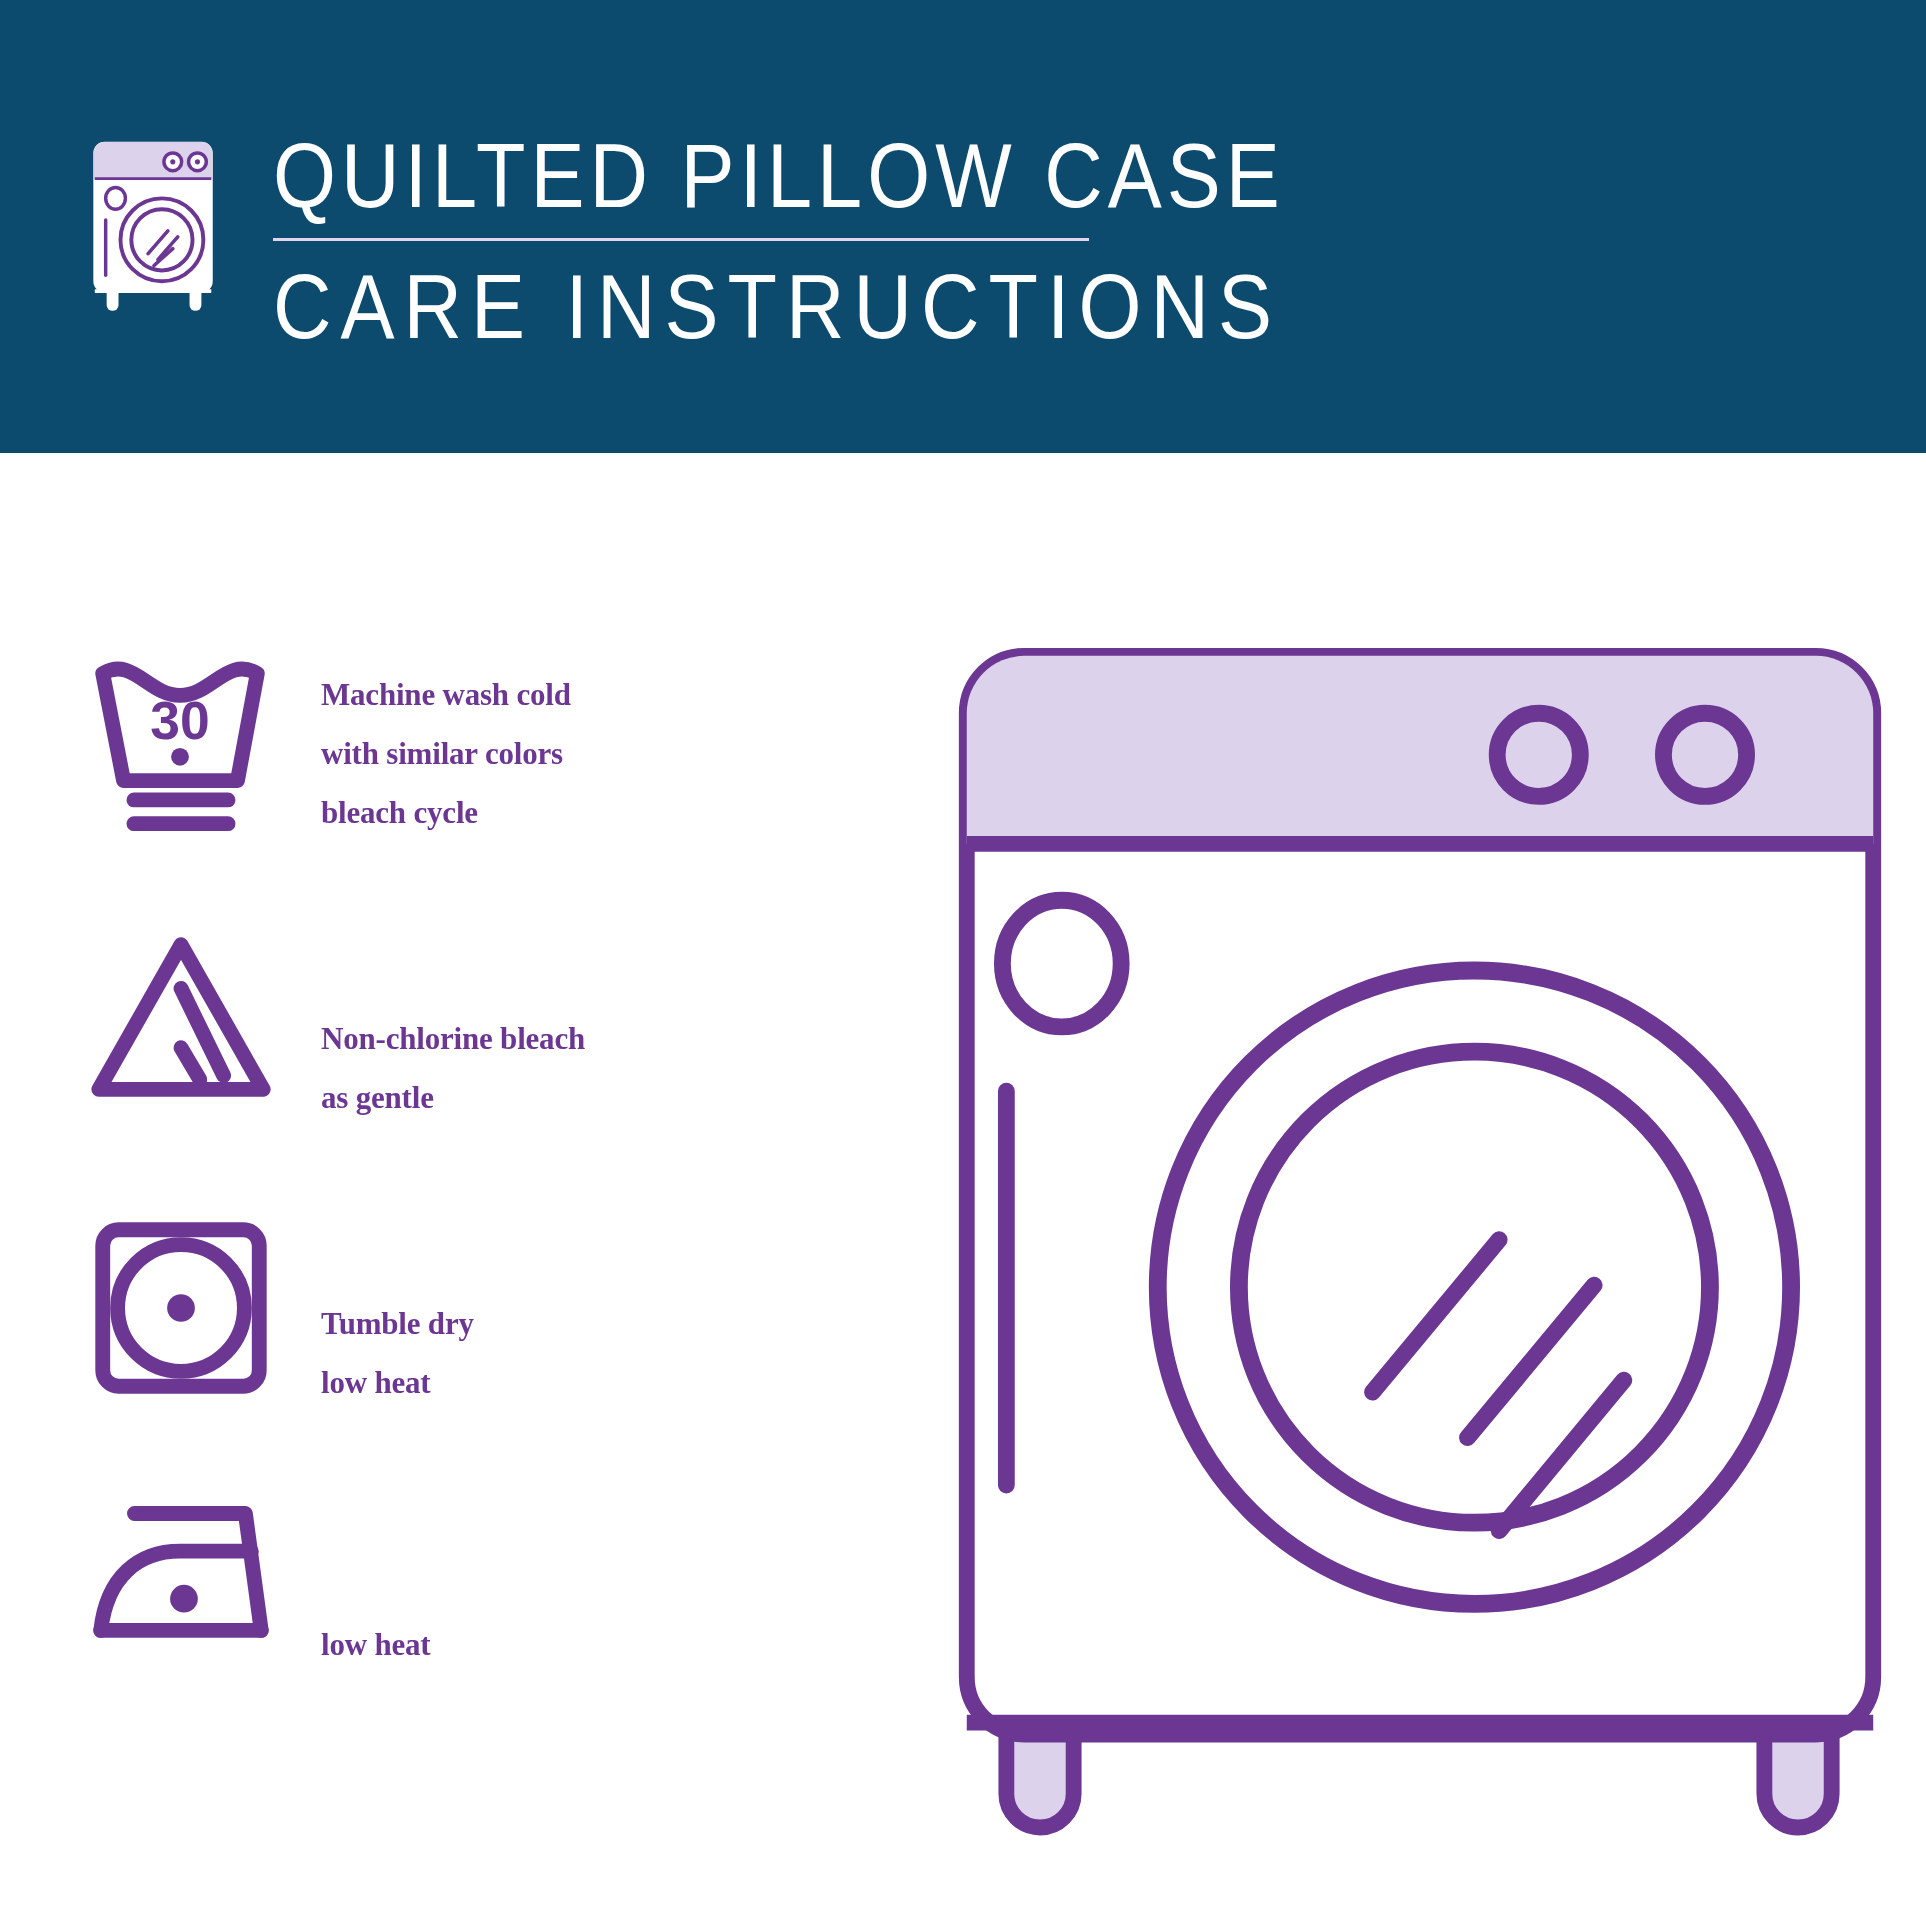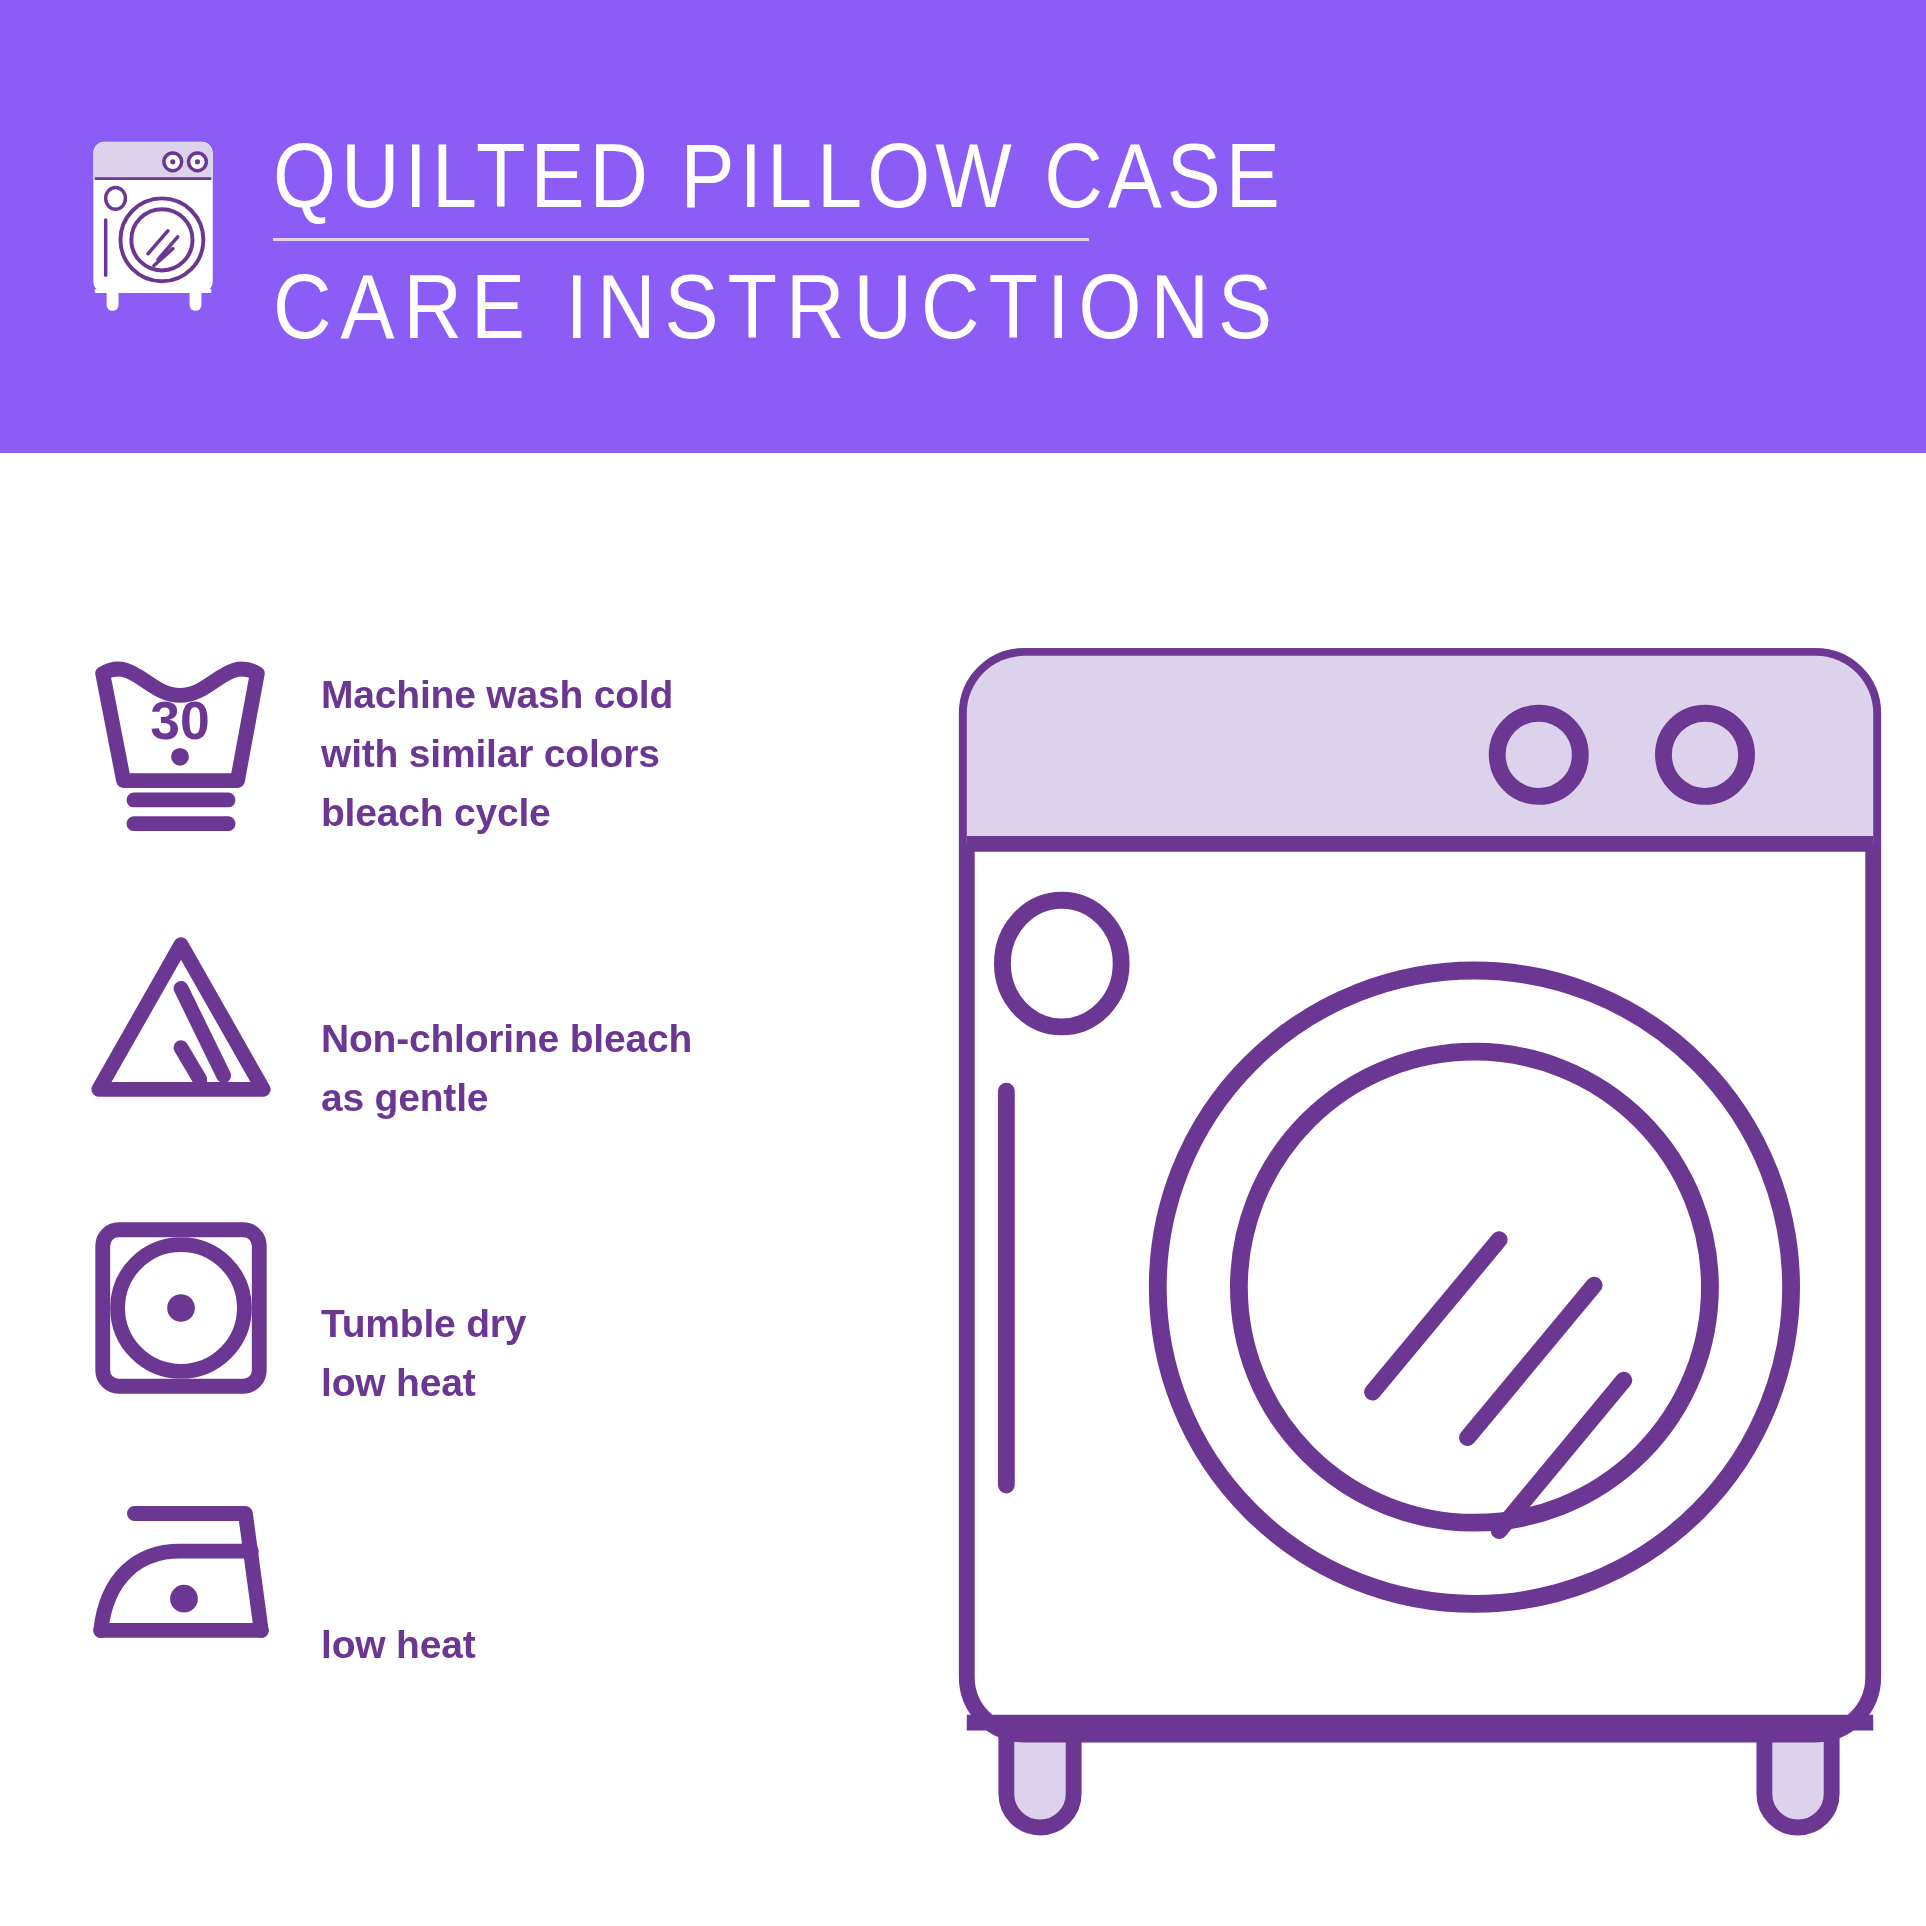--- a/index.html
+++ b/index.html
@@ -15,21 +15,21 @@
     position: relative;
   }
 
   
   .header {
     position: absolute;
     left: 0;
     top: 0;
     width: 1927px;
     height: 453px;
-    background: #8b5cf6;
+    background: #0c4a6e;
     box-sizing: border-box;
   }
   .header-inner {
     position: absolute;
     left: 81px;
     top: 127px;
     display: flex;
     flex-direction: row;
     align-items: flex-start;
   }
@@ -100,22 +100,22 @@
     height: 208px;
     flex: 0 0 auto;
     margin-left: 77px;
     display: flex;
     align-items: center;
     justify-content: center;
   }
   .care-text {
     margin-left: 36px;
     color: #6B3793;
-    font-family: Liberation Sans, sans-serif;
-    font-size: 39px;
+    font-family: Liberation Serif, serif;
+    font-size: 31px;
     font-weight: 700;
     line-height: 59px;
     letter-spacing: -0.2px;
   }
   .care-text .ln { display: block; white-space: nowrap; }
 
   
   .washer {
     position: absolute;
     left: 945px;

